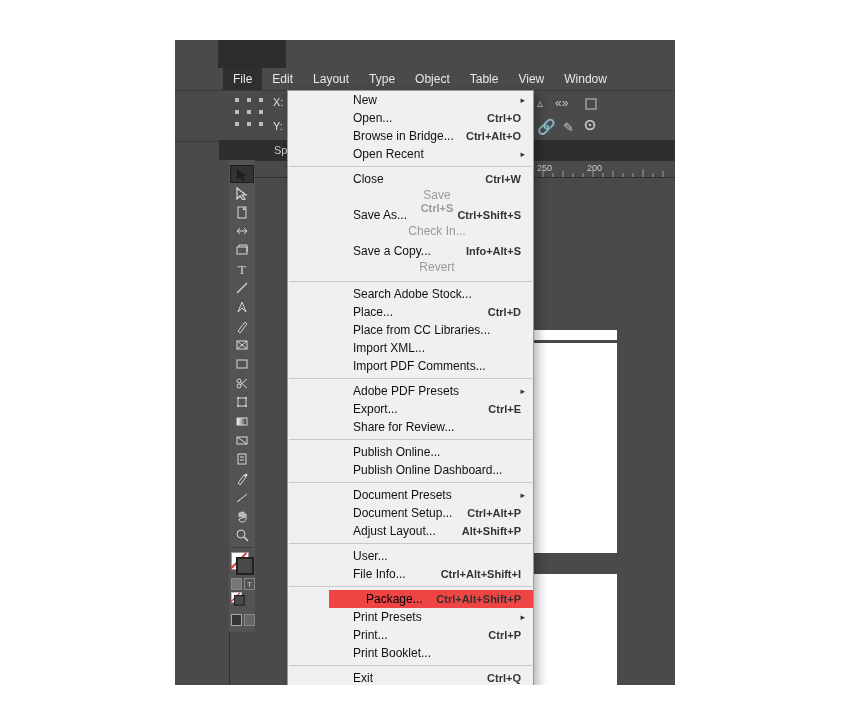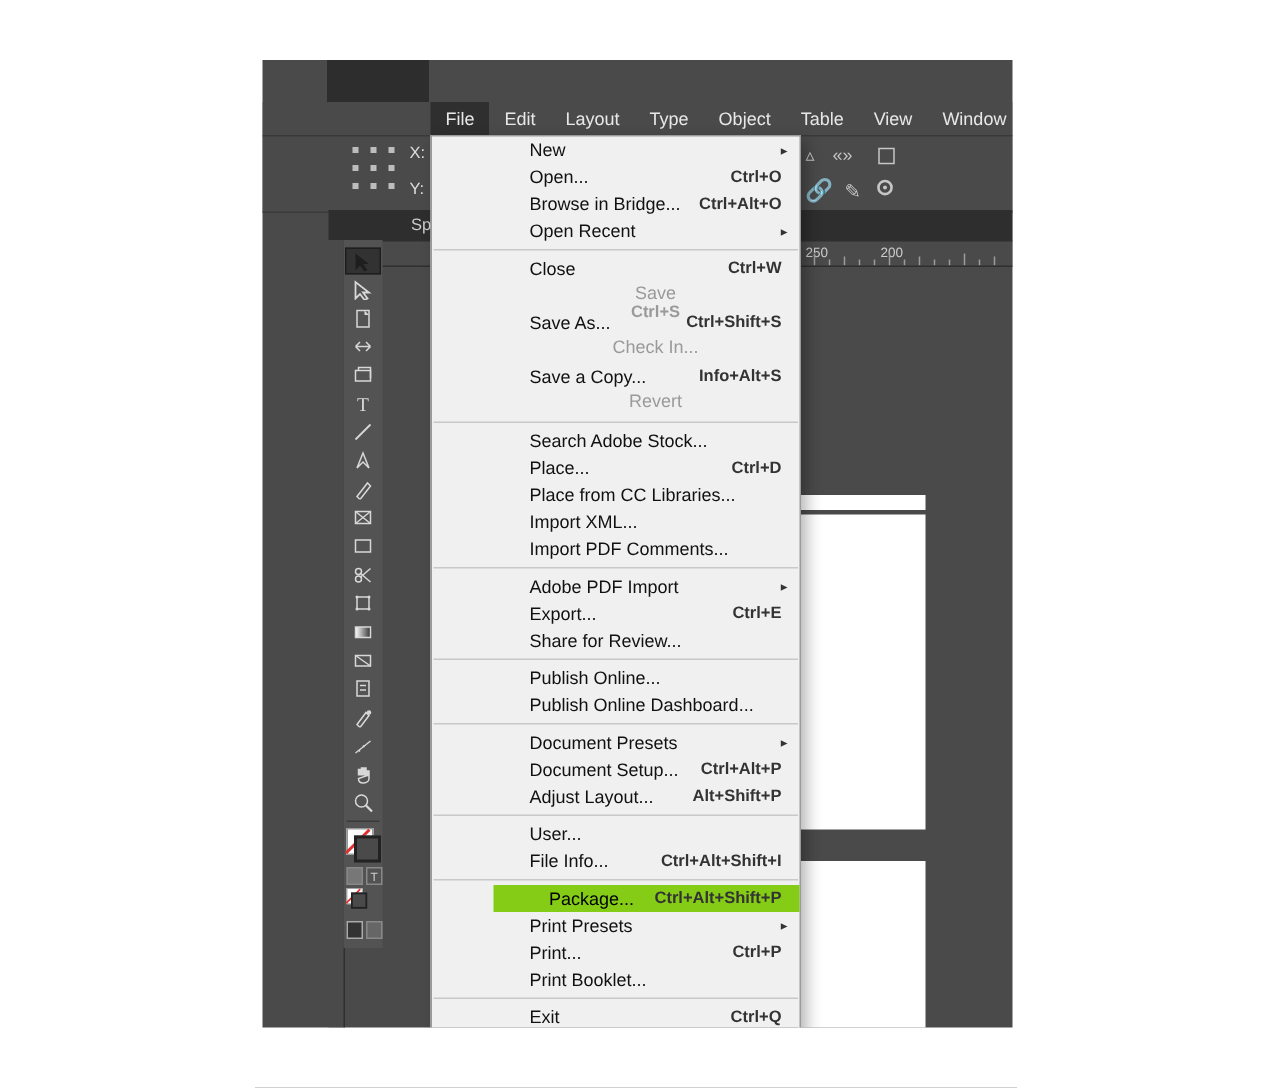--- a/index.html
+++ b/index.html
@@ -191,21 +191,21 @@
   .dd-item .lbl { flex: 1; }
   .dd-item .shc { color: #333; font-size: 11px; font-weight: bold; }
   .dd-item .arrow {
     position: absolute;
     right: 8px;
     font-size: 9px;
     color: #333;
   }
   .dd-item.disabled { color: #9a9a9a; flex-direction: column; }
   .dd-item.disabled .shc { color: #9a9a9a; }
-  .dd-item.highlight { background: #84cc16; color: #000; padding-left: 37px; }
+  .dd-item.highlight { background: #ef4444; color: #000; padding-left: 37px; }
   .dd-sep {
     height: 1px;
     margin: 3px 1px;
     background: #c8c8c8;
   }
 
   
   .rightopts {
     position: absolute;
     top: 52px;
@@ -244,21 +244,21 @@
         <text x="8" y="12" text-anchor="middle" font-size="9" font-family="Arial" font-weight="bold" fill="#ff3d8b">Id</text>
       </svg>
   </div>
 
   <div class="home-icon">
     <svg viewBox="0 0 16 16">
         <path d="M2 8 L8 2 L14 8 L12 8 L12 14 L4 14 L4 8 Z" fill="#d7d7d7"></path>
       </svg>
   </div>
 
-  <div class="menubar" style="padding-left:112px;align-items:flex-end;">
+  <div class="menubar" style="padding-left:48px;align-items:flex-end;">
 
   <div class="menuitem active">File</div>
       <div class="menuitem">Edit</div>
       <div class="menuitem">Layout</div>
       <div class="menuitem">Type</div>
       <div class="menuitem">Object</div>
       <div class="menuitem">Table</div>
       <div class="menuitem">View</div>
       <div class="menuitem">Window</div>
     </div>
@@ -643,21 +643,21 @@
         <span class="lbl">Place from CC Libraries...</span>
       </div>
       <div class="dd-item">
         <span class="lbl">Import XML...</span>
       </div>
       <div class="dd-item">
         <span class="lbl">Import PDF Comments...</span>
       </div>
       <div class="dd-sep"></div>
       <div class="dd-item">
-        <span class="lbl">Adobe PDF Import</span>
+        <span class="lbl">Adobe PDF Presets</span>
         <span class="arrow">▸</span>
       </div>
       <div class="dd-item">
         <span class="lbl">Export...</span>
         <span class="shc">Ctrl+E</span>
       </div>
       <div class="dd-item">
         <span class="lbl">Share for Review...</span>
       </div>
       <div class="dd-sep"></div>

